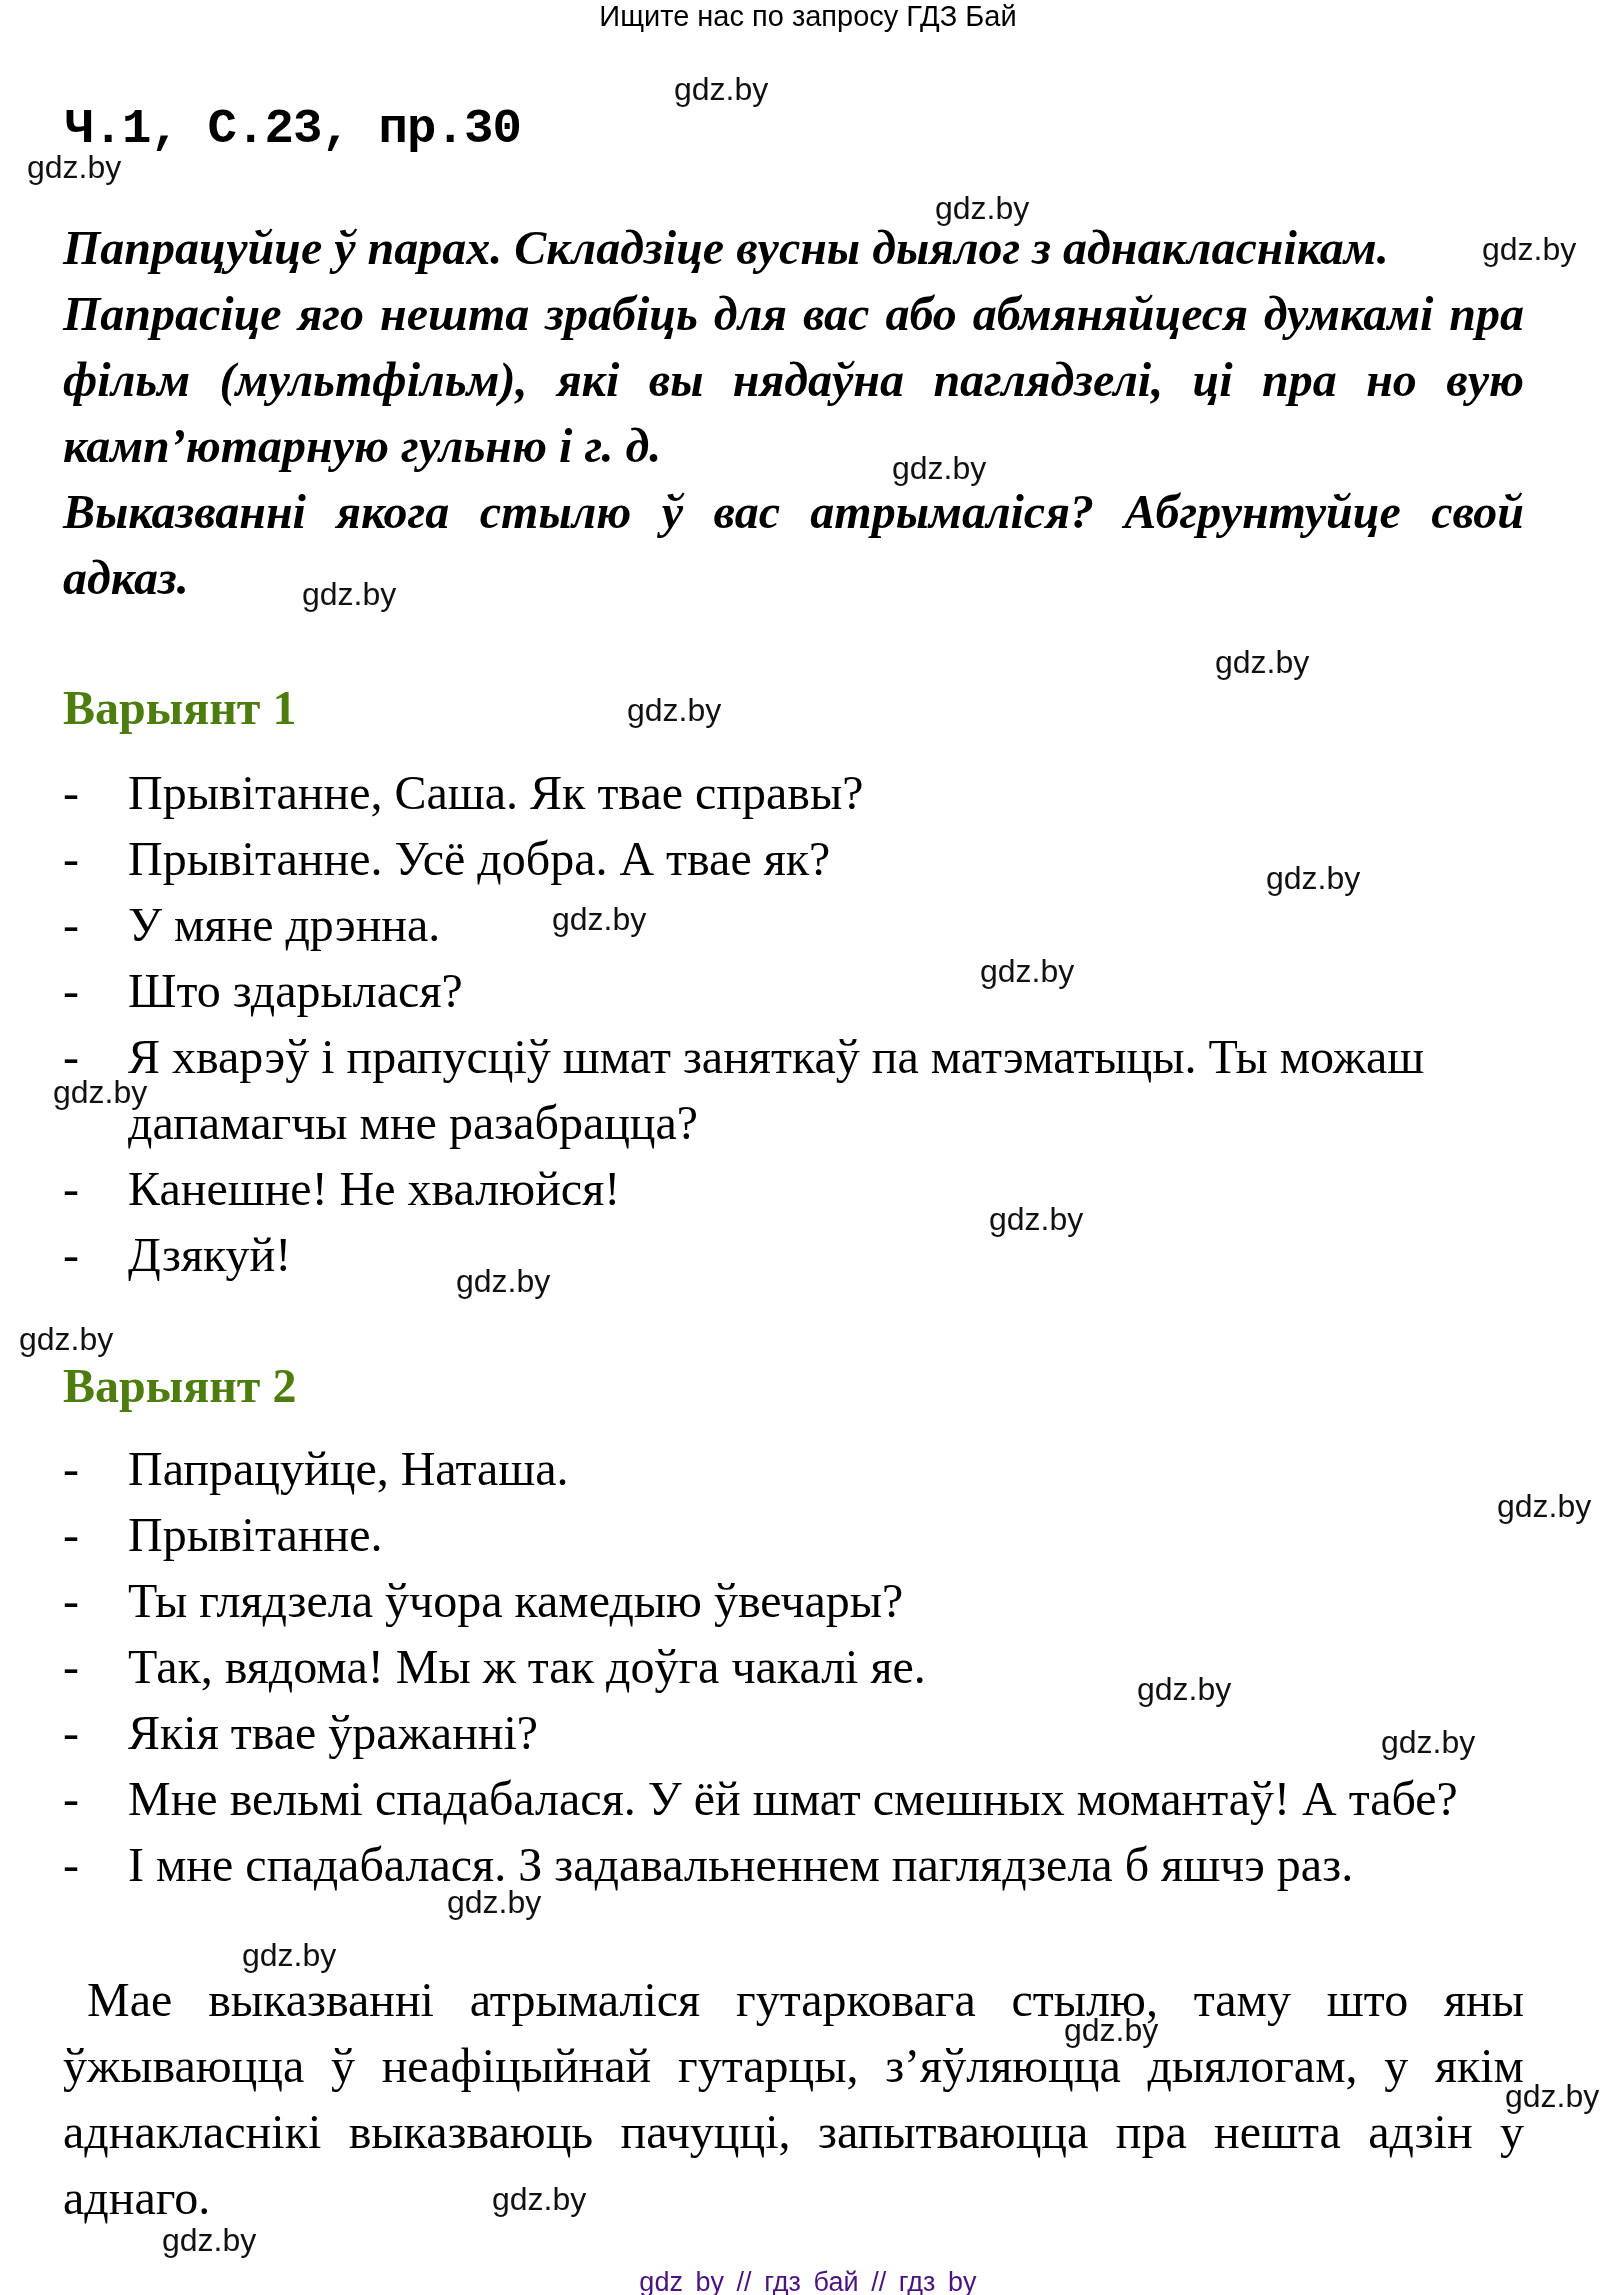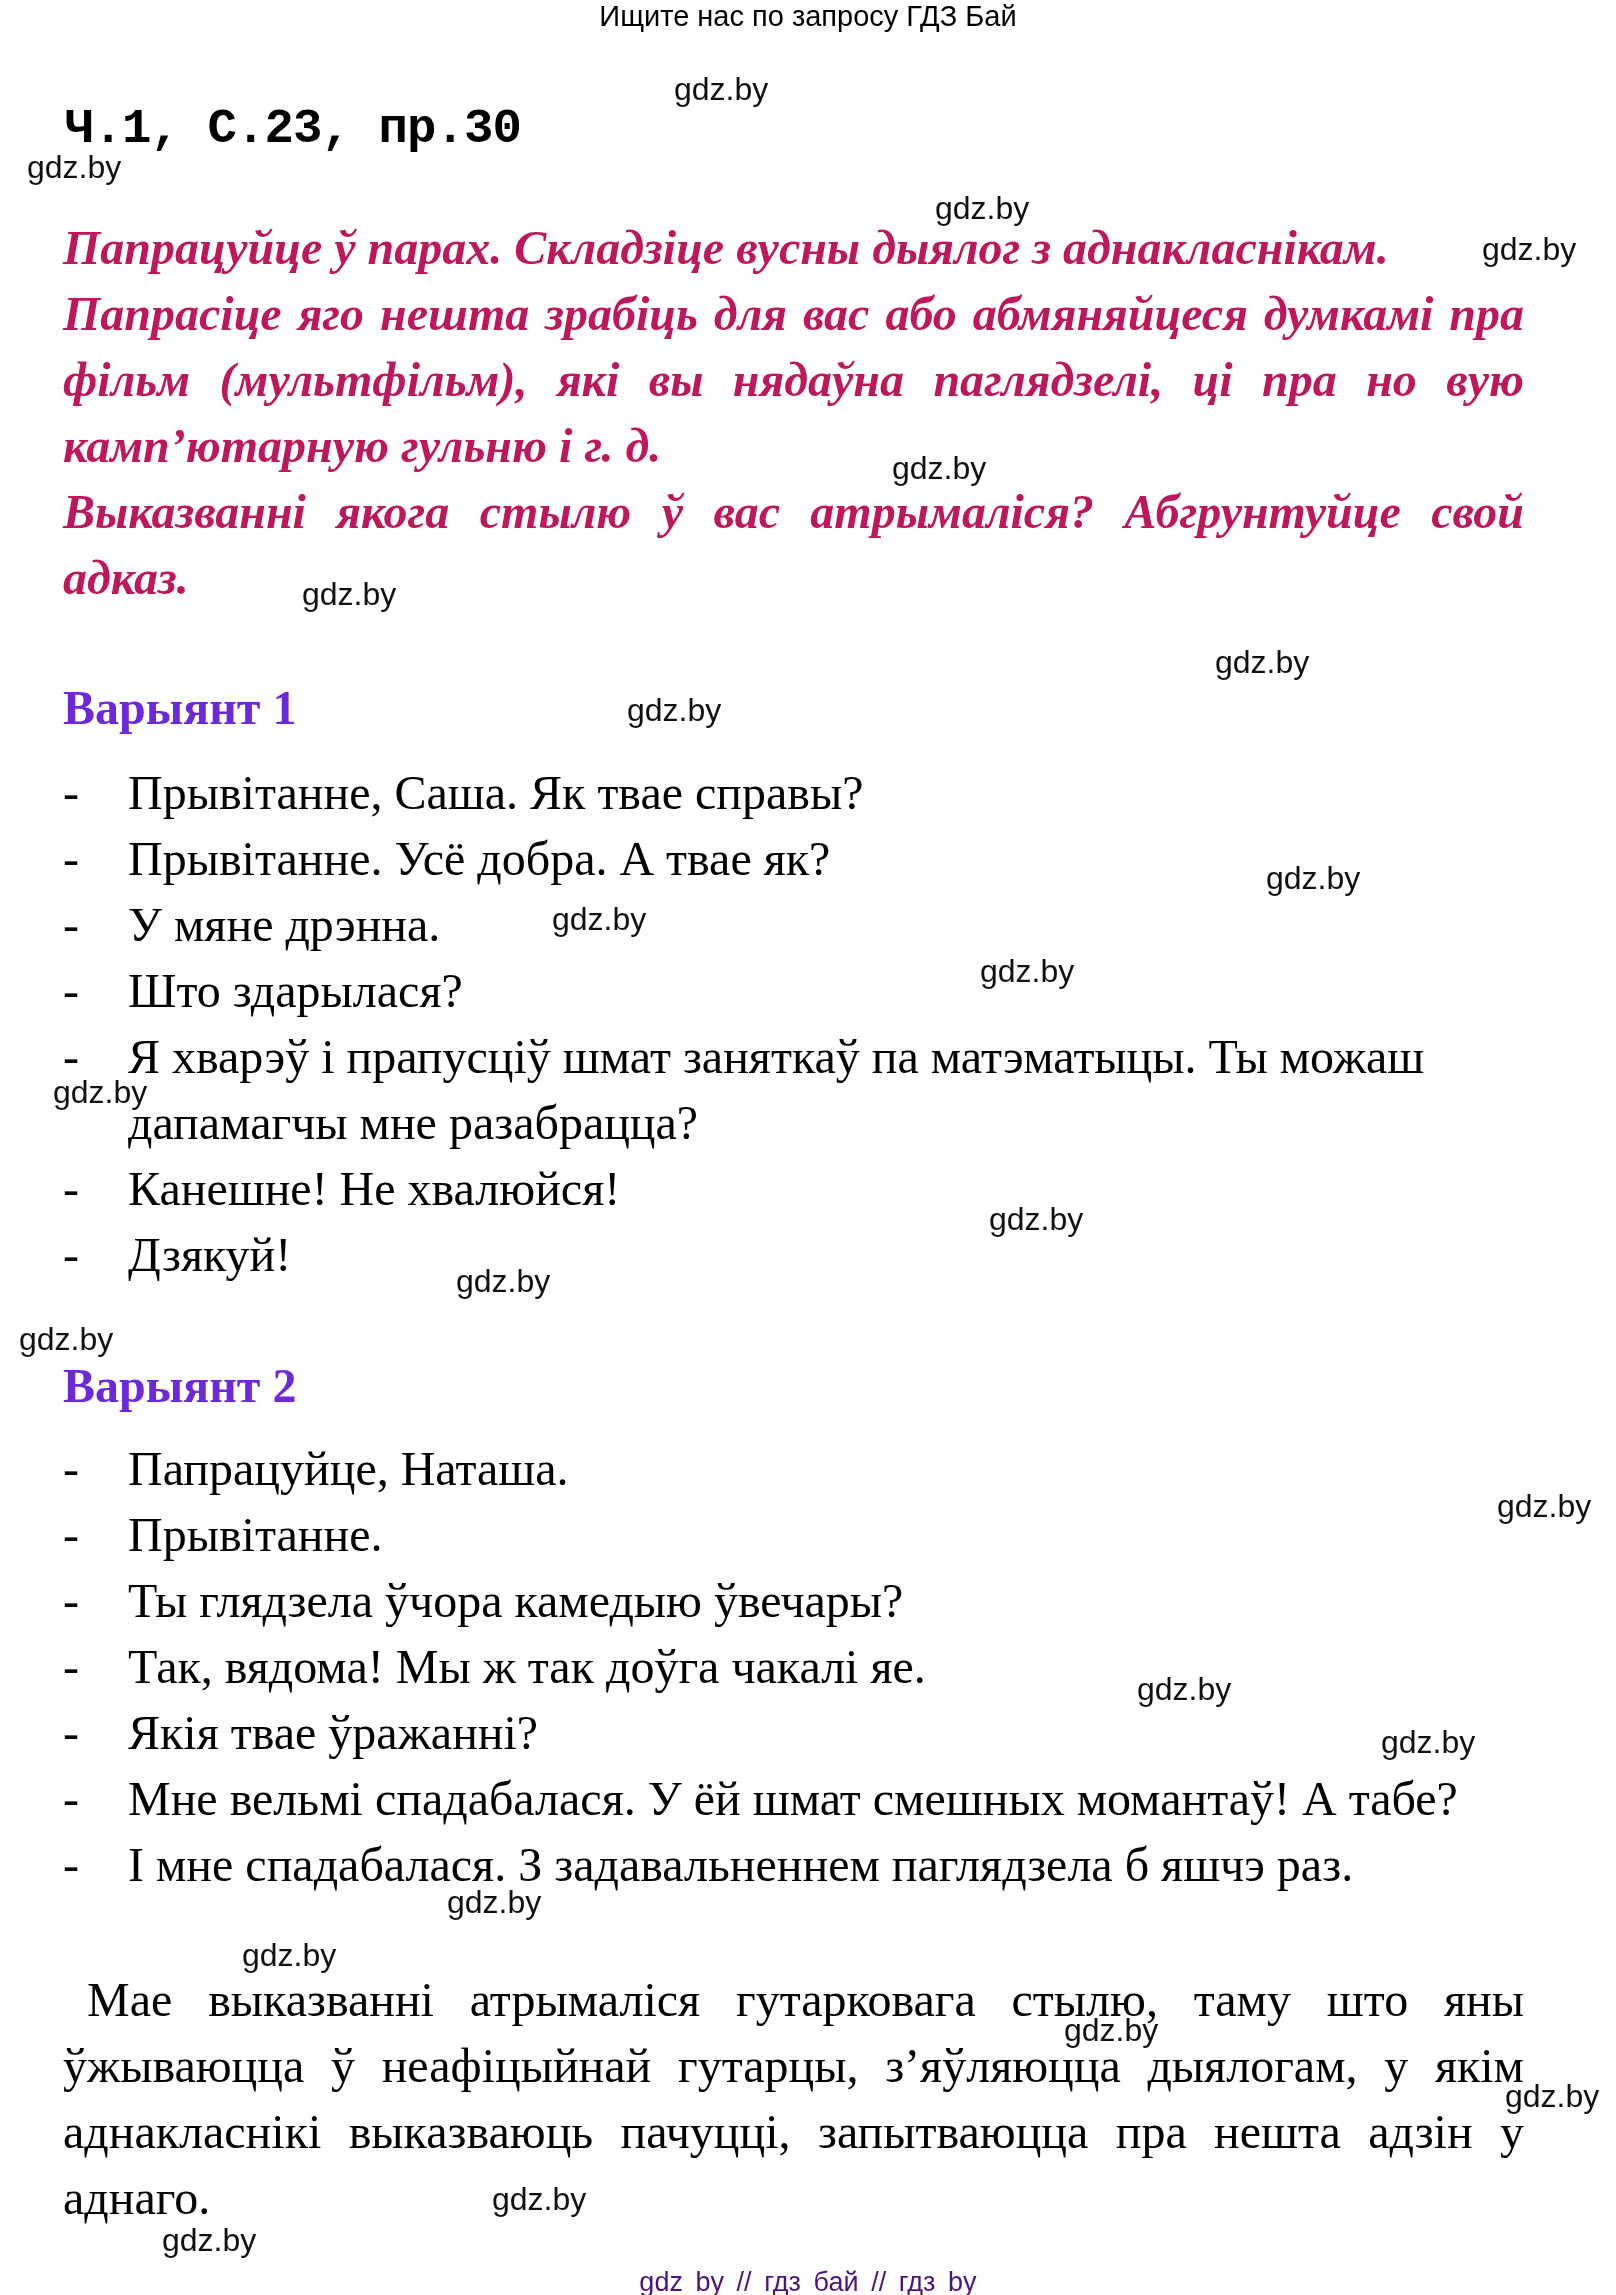--- a/index.html
+++ b/index.html
@@ -2,23 +2,23 @@
 <html style="font-size:13.6px"><head>
 <meta charset="utf-8">
 <style>
   html, body { margin: 0; padding: 0; background: #ffffff; }
   body { width: 1616px; height: 2295px; position: relative; overflow: hidden; }
   .abs { position: absolute; }
   .top-banner { left: 0; right: 0; top: 0; text-align: center; font-family: "Liberation Sans", sans-serif; font-size: 29px; line-height: 32px; color: #000000; }
   .footer { left: 0; right: 0; top: 2267px; text-align: center; font-family: "Liberation Sans", sans-serif; font-size: 27px; line-height: 31px; color: #4a1480; word-spacing: 5.1px; }
   .wm { font-family: "Liberation Sans", sans-serif; font-size: 32px; line-height: 25.5px; color: #111; white-space: nowrap; }
   .title { left: 65px; top: 89px; font-family: Liberation Mono, monospace; font-weight: bold; font-size: 49px; line-height: 56px; color: #000; letter-spacing: -0.9px; margin-top: 12px; }
-  .task { left: 63px; width: 1461px; top: 215px; font-family: "Liberation Serif", serif; font-style: italic; font-weight: bold; font-size: 48px; line-height: 66px; color: #be185d; text-align: justify; }
+  .task { left: 63px; width: 1461px; top: 215px; font-family: "Liberation Serif", serif; font-style: italic; font-weight: bold; font-size: 48px; line-height: 66px; color: #000000; text-align: justify; }
   .task p { margin: 0; }
-  .variant { left: 63px; font-family: "Liberation Serif", serif; font-weight: bold; font-size: 48px; line-height: 54px; color: #6d28d9; }
+  .variant { left: 63px; font-family: "Liberation Serif", serif; font-weight: bold; font-size: 48px; line-height: 54px; color: #4d7c0f; }
   .dialog { left: 63px; width: 1499px; font-family: "Liberation Serif", serif; font-size: 48px; line-height: 66px; color: #000; }
   .dline { display: flex; }
   .dash { width: 65px; flex: 0 0 65px; }
   .dtext { flex: 1; }
   .conclusion { left: 63px; width: 1461px; top: 1967px; font-family: Liberation Serif, serif; font-size: 48px; line-height: 66px; color: #000; text-align: justify; }
   .conclusion p { margin: 0; text-indent: 24px; }
 </style>
 </head>
 <body>
 

